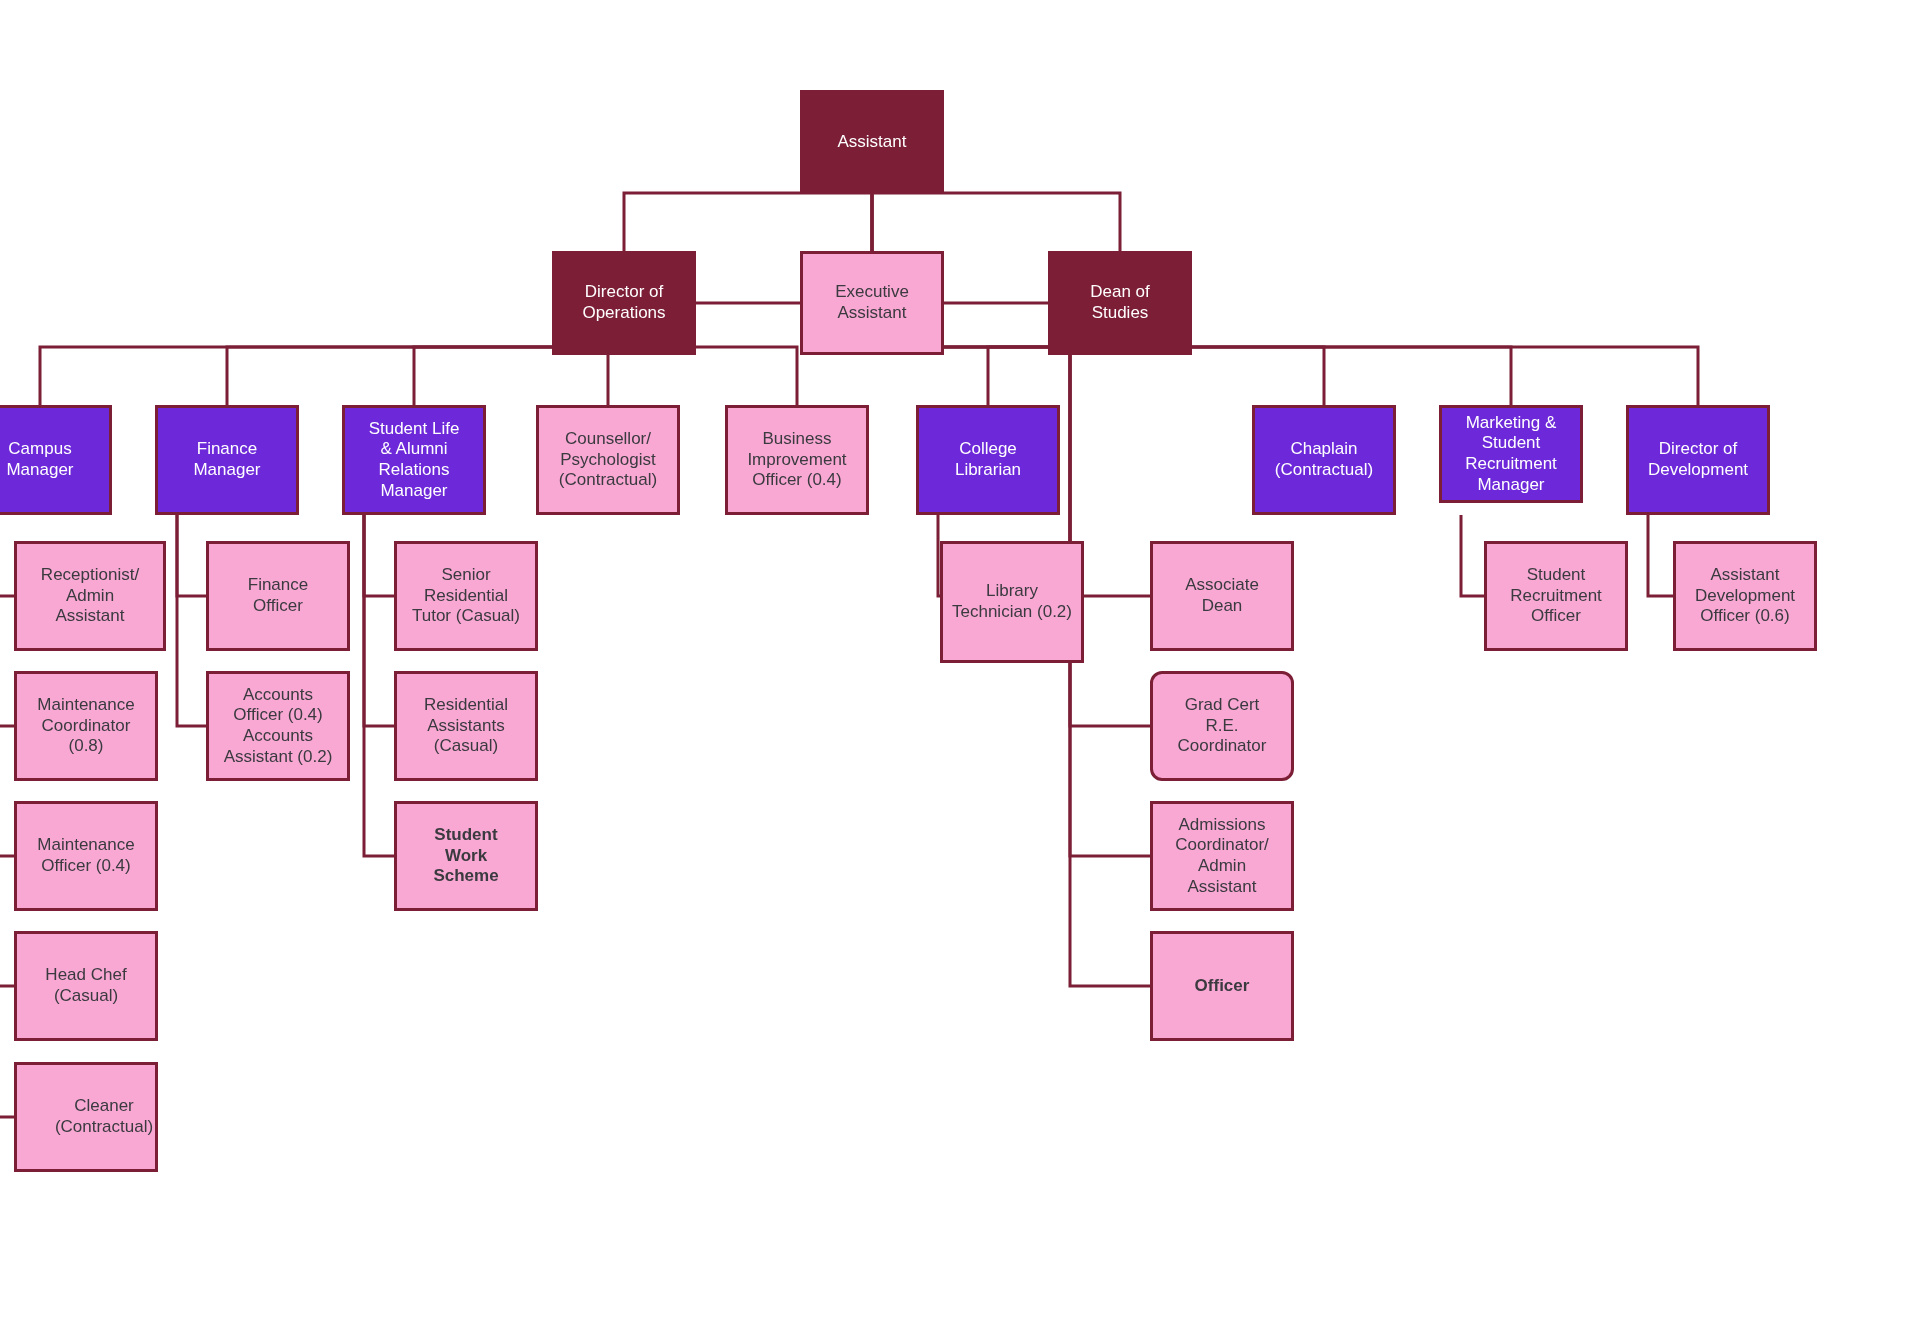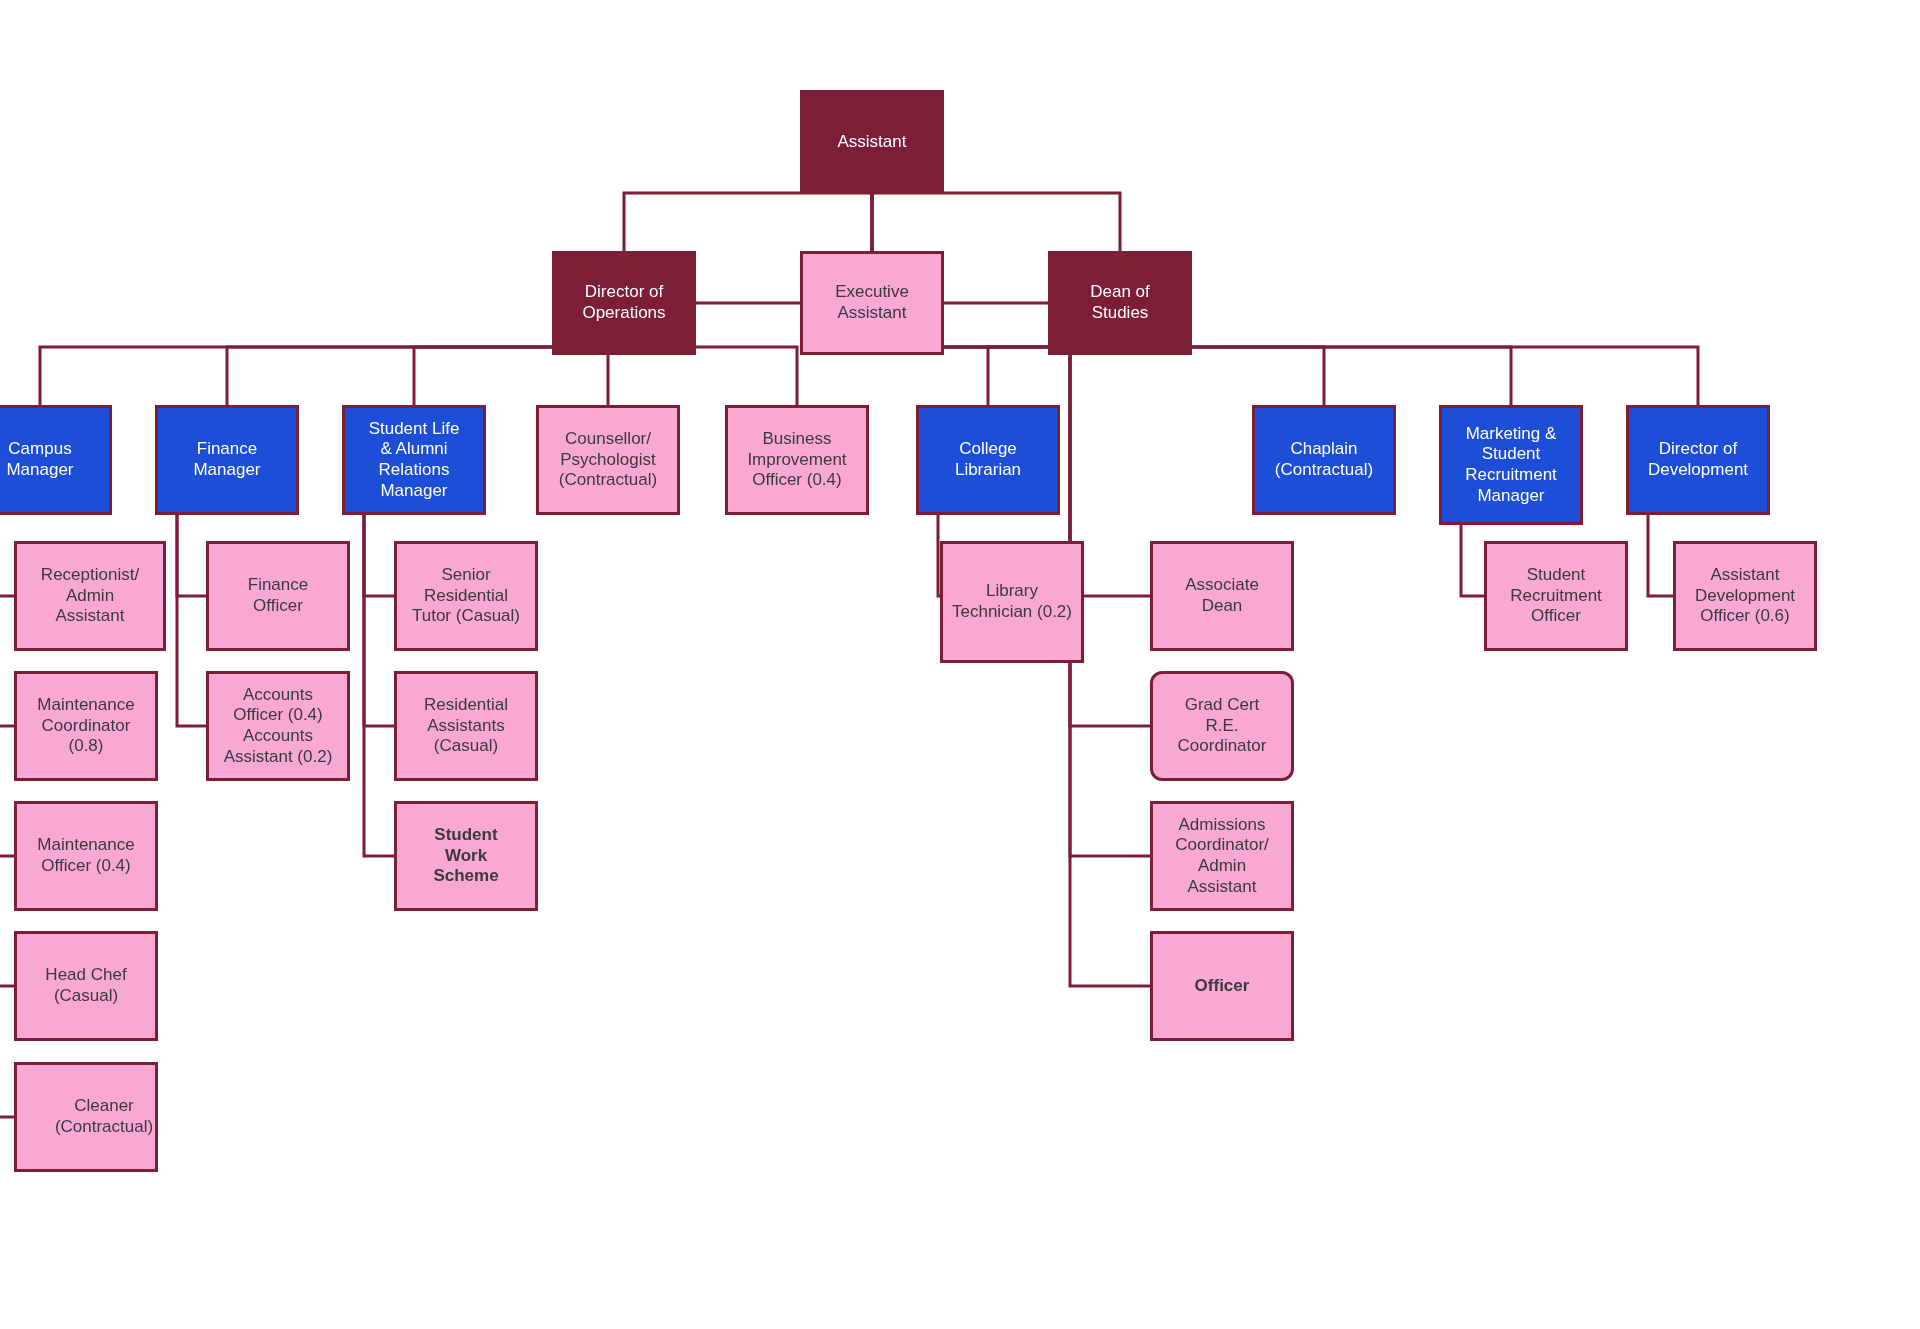--- a/index.html
+++ b/index.html
@@ -1,21 +1,21 @@
 <!DOCTYPE html>
 <html><head>
 <meta charset="utf-8">
 <style>
   html,body{margin:0;padding:0;background:#ffffff;}
   body{font-family:"Liberation Sans","DejaVu Sans",sans-serif;}
   #chart-root{position:relative;width:1920px;height:1329px;background:#ffffff;overflow:hidden;}
   .node{position:absolute;box-sizing:border-box;display:flex;align-items:center;justify-content:center;text-align:center;border:3px solid #7B1E36;}
   .node .lbl{display:block;line-height:1.22;padding:0 6px;}
   .lvl-top{background:#7B1E36;color:#ffffff;font-size:17px;}
-  .lvl-mid{background:#1d4ed8;color:#ffffff;font-size:17px;font-weight:400;}
+  .lvl-mid{background:#6d28d9;color:#ffffff;font-size:17px;font-weight:400;}
   .lvl-leaf{background:#f9a8d4;color:#3A3A3F;font-size:17px;}
   .bold .lbl{font-weight:bold;}
   #wires{position:absolute;left:0;top:0;width:1920px;height:1329px;pointer-events:none;}
 </style>
 </head>
 <body>
 
 <div id="chart-root">
   <svg id="wires" viewBox="0 0 1920 1329" xmlns="http://www.w3.org/2000/svg">
       <path d="M 872 194 L 872 193 L 624 193 L 624 251" fill="none" stroke="#7B1E36" stroke-width="3"></path>
@@ -77,21 +77,21 @@
       </div>
       <div class="node lvl-leaf" style="left: 725px; top: 405px; width: 144px; height: 110px;">
         <span class="lbl">Business<br>Improvement<br>Officer (0.4)</span>
       </div>
       <div class="node lvl-mid" style="left: 916px; top: 405px; width: 144px; height: 110px;">
         <span class="lbl">College<br>Librarian</span>
       </div>
       <div class="node lvl-mid" style="left: 1252px; top: 405px; width: 144px; height: 110px;">
         <span class="lbl">Chaplain<br>(Contractual)</span>
       </div>
-      <div class="node lvl-mid" style="left: 1439px; top: 405px; width: 144px; height: 120px;">
+      <div class="node lvl-mid" style="left: 1439px; top: 405px; width: 144px; height: 98px;">
         <span class="lbl">Marketing &amp;<br>Student<br>Recruitment<br>Manager</span>
       </div>
       <div class="node lvl-mid" style="left: 1626px; top: 405px; width: 144px; height: 110px;">
         <span class="lbl">Director of<br>Development</span>
       </div>
       <div class="node lvl-leaf" style="left: 14px; top: 541px; width: 152px; height: 110px;">
         <span class="lbl">Receptionist/<br>Admin<br>Assistant</span>
       </div>
       <div class="node lvl-leaf" style="left: 14px; top: 671px; width: 144px; height: 110px;">
         <span class="lbl">Maintenance<br>Coordinator<br>(0.8)</span>

